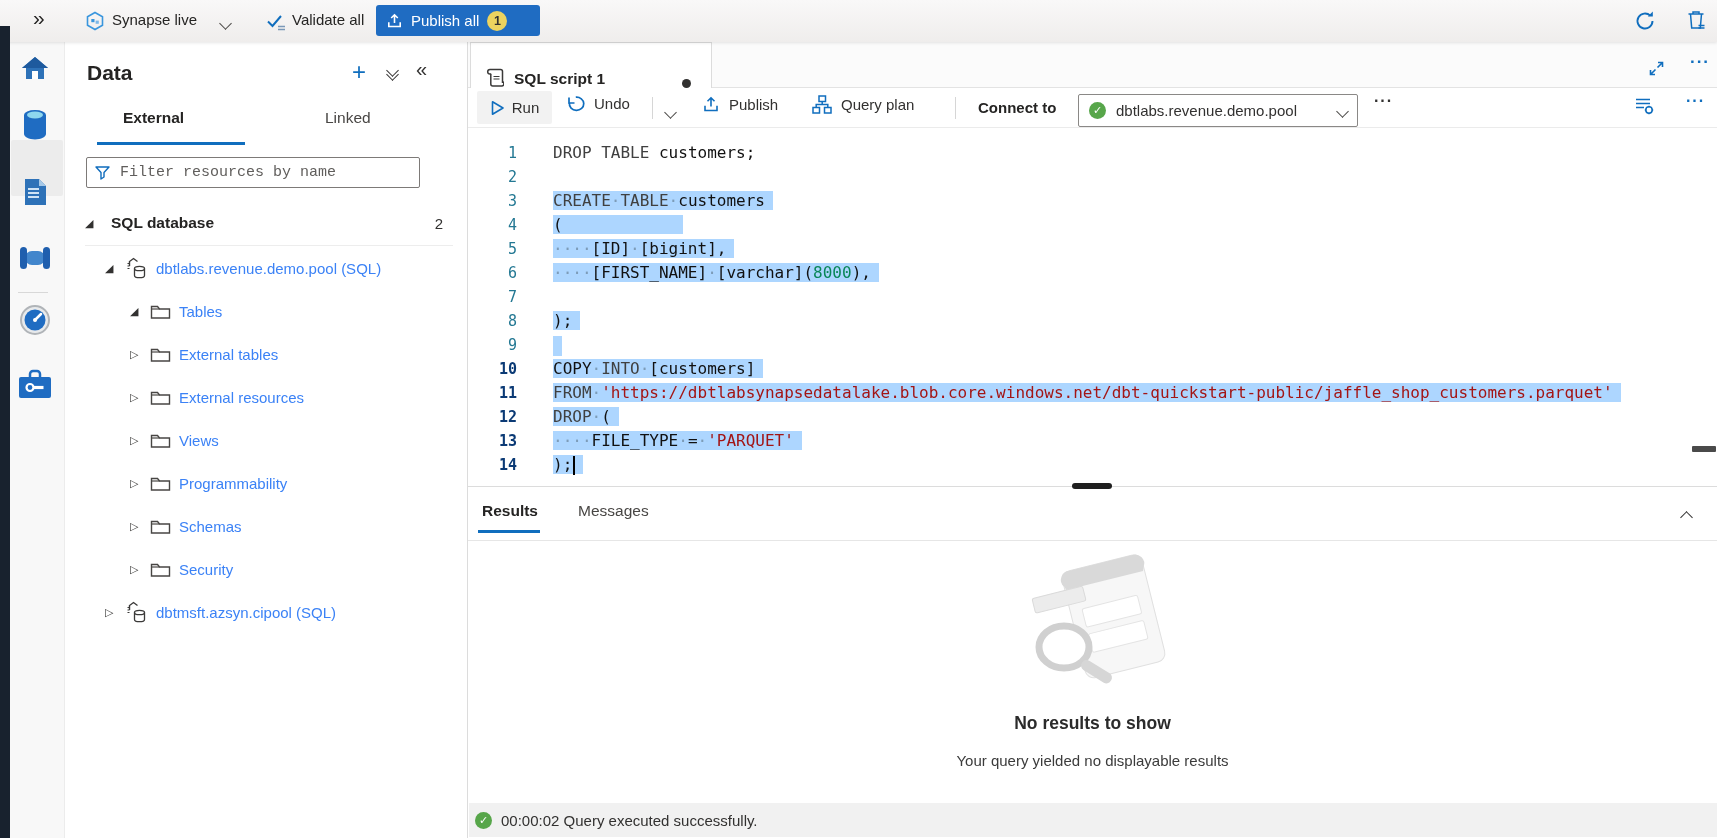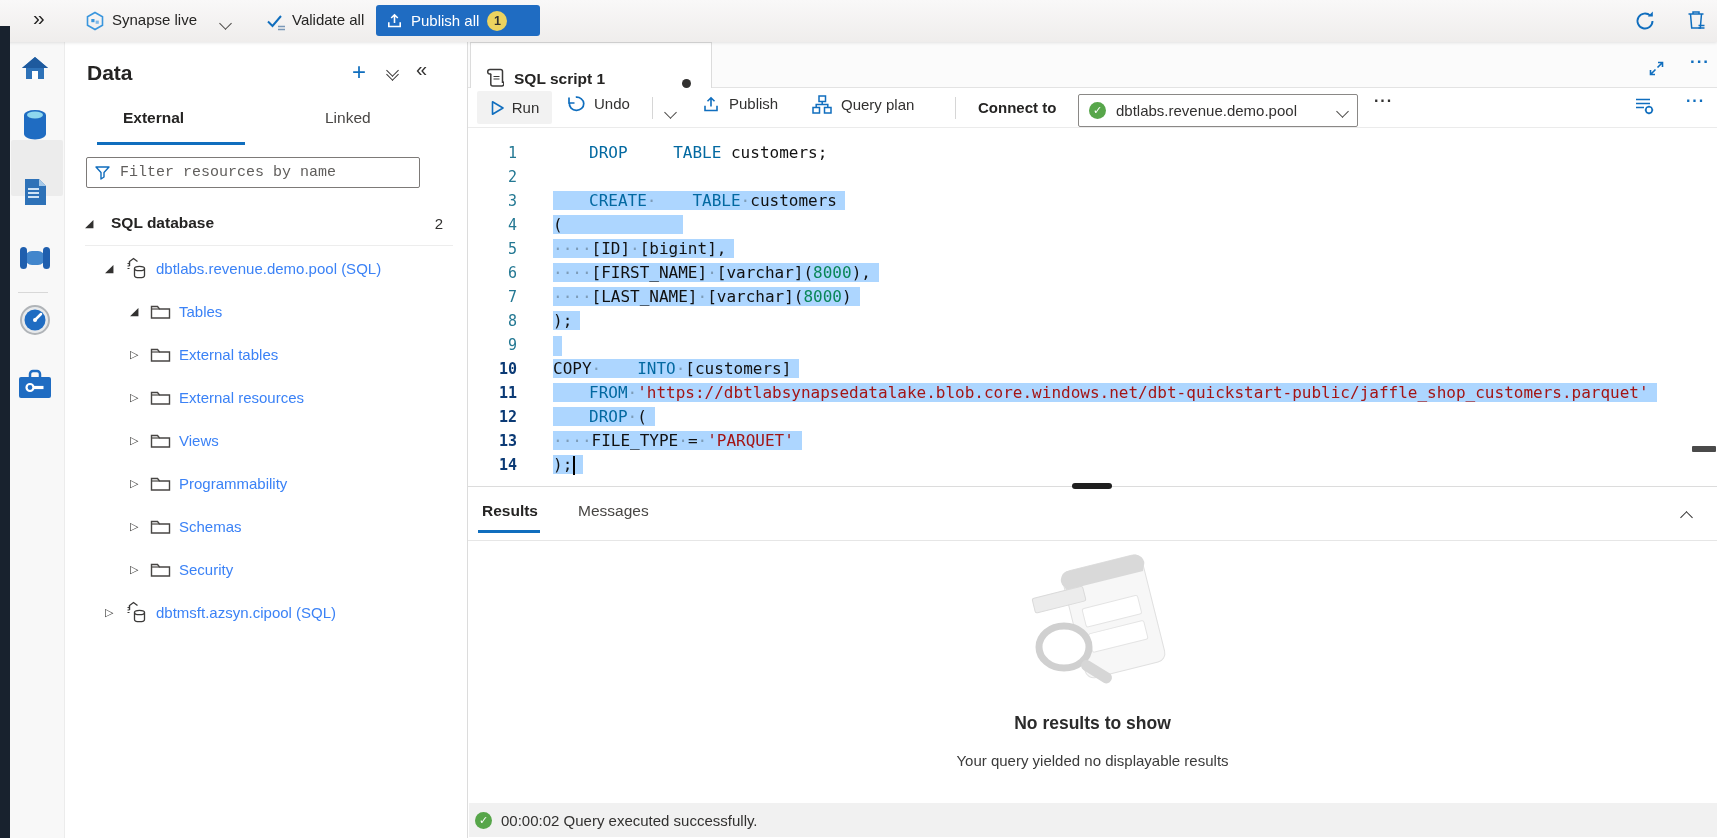--- a/index.html
+++ b/index.html
@@ -69,40 +69,40 @@
   #tab-expand{left:1648px;top:60px;}
   #tab-more{left:1690px;top:52px;color:#106ebe;font-size:17px;font-weight:bold;letter-spacing:1px;}
 
   #toolbar{left:468px;top:88px;width:1249px;height:40px;background:#fff;border-bottom:1px solid #ebebeb;box-sizing:border-box;}
   .tbtxt{font-size:15px;color:#323130;}
   #run-btn{left:477px;top:91px;width:75px;height:33px;background:#f2f2f2;border-radius:2px;border:none;
            display:flex;align-items:center;justify-content:center;gap:8px;}
   #undo-btn{left:566px;top:95px;display:flex;align-items:center;gap:9px;text-align:center;}
   #tb-sep1{left:652px;top:97px;width:1px;height:22px;background:#d6d6d6;}
   #run-chev{left:666px;top:103px;color:#484644;}
-  #publish-script{left:702px;top:95px;display:flex;align-items:flex-start;gap:9px;}
+  #publish-script{left:702px;top:95px;display:flex;align-items:center;gap:9px;}
   #queryplan-btn{left:812px;top:95px;display:flex;align-items:center;gap:9px;}
   #tb-sep2{left:955px;top:97px;width:1px;height:22px;background:#d6d6d6;}
   #connect-lbl{left:978px;top:99px;font-size:15px;font-weight:600;color:#252423;}
   #pool-dropdown{left:1078px;top:94px;width:280px;height:33px;border:1px solid #8a8886;border-radius:2px;background:#fff;
                  display:flex;align-items:center;gap:10px;padding:0 10px;box-sizing:border-box;}
   #pool-dropdown .pool-name{font-size:15px;color:#323130;flex:1;white-space:nowrap;overflow:hidden;}
   #tb-more1{left:1374px;top:92px;color:#323130;font-size:16px;font-weight:bold;letter-spacing:1px;}
   #tb-settings{left:1634px;top:96px;}
   #tb-more2{left:1686px;top:92px;color:#106ebe;font-size:16px;font-weight:bold;letter-spacing:1px;}
 
   
   #editor{left:468px;top:128px;width:1249px;height:358px;background:#fff;padding-top:13px;box-sizing:border-box;overflow:hidden;}
   .code-row{display:flex;height:24px;}
   .ln{width:49px;text-align:right;color:#237893;font:15px/24px "DejaVu Sans Mono",monospace;flex:none;}
   .ln-dark{color:#0b3a75;font-weight:bold;}
   .lc{margin-left:36px;white-space:pre;font:16px/24px "DejaVu Sans Mono",monospace;color:#111;}
   .hl{background:#add6ff;padding-right:8px;}
   .hl.stub{display:inline-block;width:9px;height:20px;vertical-align:middle;padding-right:0;}
-  .tok-k{color:#0369a1;margin-left:36px;}
+  .tok-k{color:#404040;}
   .tok-i{color:#111;}
   .tok-s{color:#a31515;}
   .tok-n{color:#098658;}
   .wsd{color:#7d9cb8;}
   .caret{display:inline-block;width:2px;height:19px;background:#000;vertical-align:middle;margin-left:1px;}
   #hscroll-thumb{left:1692px;top:446px;width:24px;height:6px;background:#4a4a4a;border-radius:1px;}
 
   
   #splitter-line{left:468px;top:486px;width:1249px;height:1px;background:#dcdcdc;}
   #splitter-handle{left:1072px;top:483px;width:40px;height:6px;background:#1f1f1f;border-radius:3px;z-index:3;}
@@ -456,21 +456,20 @@
       <div class="code-row">
         <span class="ln">5</span>
         <span class="lc"><span class="hl"><span class="tok-w wsd">····</span><span class="tok-i">[ID]</span><span class="tok-w wsd">·</span><span class="tok-i">[bigint],</span></span></span>
       </div>
       <div class="code-row">
         <span class="ln">6</span>
         <span class="lc"><span class="hl"><span class="tok-w wsd">····</span><span class="tok-i">[FIRST_NAME]</span><span class="tok-w wsd">·</span><span class="tok-i">[varchar](</span><span class="tok-n">8000</span><span class="tok-i">),</span></span></span>
       </div>
       <div class="code-row">
         <span class="ln">7</span>
-        <span class="lc"><span class="hl"><span class="tok-w wsd">····</span><span class="tok-i">[LAST_NAME]</span><span class="tok-w wsd">·</span><span class="tok-i">[varchar](</span><span class="tok-n">8000</span><span class="tok-i">)</span></span></span>
       </div>
       <div class="code-row">
         <span class="ln">8</span>
         <span class="lc"><span class="hl"><span class="tok-i">);</span></span></span>
       </div>
       <div class="code-row">
         <span class="ln">9</span>
         <span class="lc"><span class="hl stub"></span></span>
       </div>
       <div class="code-row">

